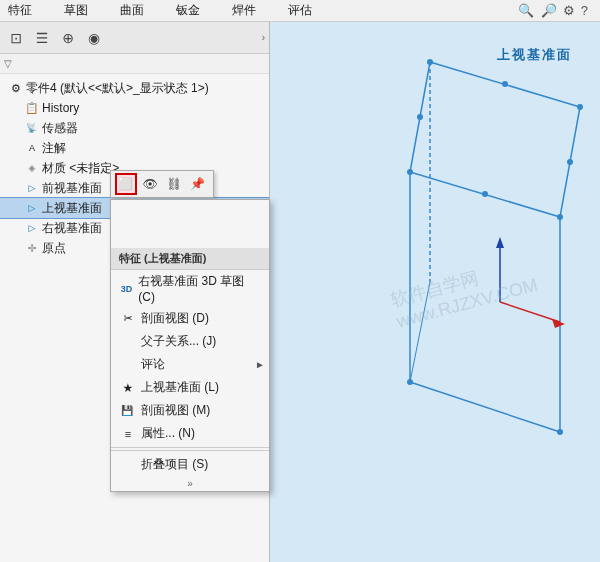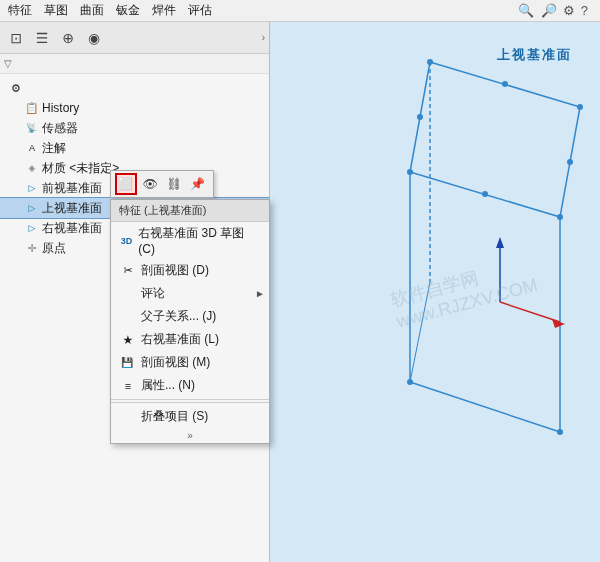--- a/index.html
+++ b/index.html
@@ -13,21 +13,21 @@
     }
 
     
     .menu-bar {
       display: flex;
       align-items: center;
       height: 22px;
       background: #f0f0f0;
       border-bottom: 1px solid #ccc;
       padding: 0 4px;
-      gap: 4px;
+      gap: 24px;
     }
     .menu-item {
       font-size: 12px;
       color: #222;
       cursor: pointer;
       padding: 2px 4px;
     }
 
     
     .main-layout {
@@ -153,23 +153,24 @@
     .context-menu {
       background: #f5f5f5;
       border: 1px solid #aaa;
       box-shadow: 3px 3px 6px rgba(0,0,0,0.25);
       min-width: 160px;
     }
     .ctx-section-header {
       background: #e0e0e0;
       padding: 3px 8px;
       font-size: 11px;
-      font-weight: normal;
+      font-weight: bold;
       color: #333;
       border-bottom: 1px solid #ccc;
+      margin-top: 48px;
     }
     .ctx-item {
       display: flex;
       align-items: center;
       padding: 3px 24px 3px 8px;
       cursor: pointer;
       font-size: 12px;
       color: #222;
       position: relative;
     }
@@ -273,20 +274,21 @@
     </div>
 
     <div class="filter-row">
       <span class="filter-icon">▽</span>
     </div>
 
     <div class="tree-container">
 
       <div class="tree-item">
         <span class="tree-icon">⚙</span>
+        <span class="tree-label">零件4 (默认&lt;&lt;默认&gt;_显示状态 1&gt;)</span>
       </div>
 
       <div class="tree-item">
         <span class="tree-indent"></span>
         <span class="tree-icon">📋</span>
         <span class="tree-label">History</span>
       </div>
 
       <div class="tree-item">
         <span class="tree-indent"></span>
@@ -346,30 +348,30 @@
         <div class="ctx-item">
           <span class="ctx-icon" style="font-size:9px; font-weight:bold; color:#1a6aaa;">3D</span>
           <span>右视基准面 3D 草图 (C)</span>
         </div>
         <div class="ctx-item">
           <span class="ctx-icon">✂</span>
           <span>剖面视图 (D)</span>
         </div>
         <div class="ctx-item">
           <span class="ctx-icon"></span>
+          <span>父子关系... (J)</span>
+        </div>
+        <div class="ctx-item">
+          <span class="ctx-icon"></span>
           <span>评论</span>
           <span class="ctx-arrow">►</span>
         </div>
         <div class="ctx-item">
-          <span class="ctx-icon"></span>
-          <span>父子关系... (J)</span>
-        </div>
-        <div class="ctx-item">
           <span class="ctx-icon" style="font-size:12px;">★</span>
-          <span>右视基准面 (L)</span>
+          <span>上视基准面 (L)</span>
         </div>
         <div class="ctx-item">
           <span class="ctx-icon" style="font-size:10px;">💾</span>
           <span>剖面视图 (M)</span>
         </div>
         <div class="ctx-item">
           <span class="ctx-icon">≡</span>
           <span>属性... (N)</span>
         </div>
 

